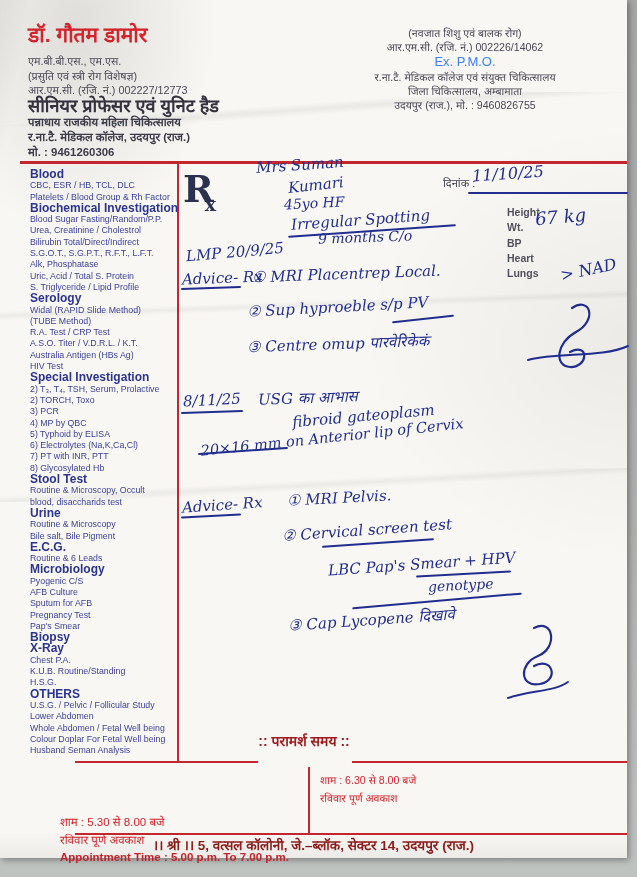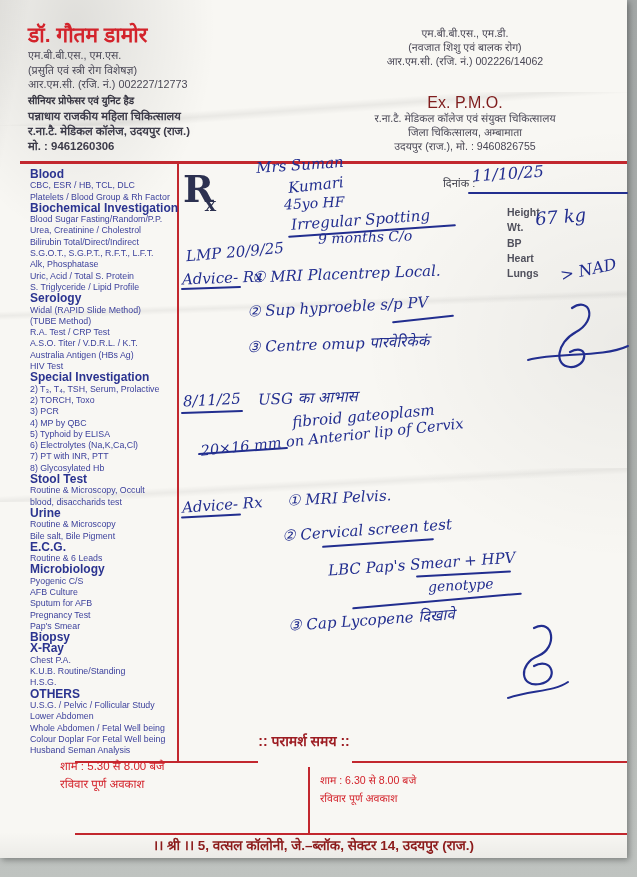--- a/index.html
+++ b/index.html
@@ -20,28 +20,28 @@
   }
   .crease{position:absolute;left:0;width:627px;height:34px;pointer-events:none;}
   .crease.c1{top:92px;background:linear-gradient(176deg,transparent 42%,rgba(0,0,0,0.06) 50%,transparent 58%);}
   .crease.c2{top:288px;background:linear-gradient(178deg,transparent 42%,rgba(0,0,0,0.05) 50%,transparent 58%);}
   .crease.c3{top:468px;background:linear-gradient(177deg,transparent 42%,rgba(0,0,0,0.05) 50%,transparent 58%);}
 
   .abs{position:absolute;white-space:nowrap;}
 
   
   .doc-left{left:28px;top:20px;}
-  .doc-left .dname{font-size:21px;font-weight:bold;color:#d3232b;}
+  .doc-left .dname{font-size:21px;font-weight:bold;color:#d3232b;margin-bottom:6px;}
   .doc-right{left:308px;top:26px;width:314px;text-align:center;}
   .doc-right .dname{font-size:19px;font-weight:bold;color:#d3232b;margin-bottom:5px;}
   .hl{font-size:10.8px;color:#4a4856;line-height:14.5px;}
-  .hl.big{font-size:10px;font-weight:bold;color:#33323e;line-height:17px;}
+  .hl.big{font-size:18px;font-weight:bold;color:#33323e;line-height:17px;}
   .hl.md{font-size:11.4px;font-weight:bold;color:#3d3c4a;line-height:15px;}
   .hr{font-size:10.6px;color:#4a4856;line-height:14px;}
-  .hr.md{font-size:16px;color:#7f1d1d;line-height:16px;margin-top:27px;}
+  .hr.md{font-size:13px;color:#3b82f6;line-height:16px;}
 
   
   .rule{position:absolute;background:#c2272e;}
   .rule.top{left:20px;top:161px;width:607px;height:2.5px;}
   .rule.side{left:177px;top:161px;width:2px;height:601px;}
   .rule.cl{left:75px;top:761px;width:183px;height:2px;}
   .rule.cr{left:352px;top:761px;width:275px;height:2px;}
   .rule.cv{left:308px;top:767px;width:2px;height:66px;}
   .rule.cb{left:75px;top:833px;width:552px;height:2px;}
 
@@ -62,21 +62,21 @@
 
   
   .hw{
     position:absolute;font-family:"DejaVu Serif", serif;font-style:italic;
     color:#222e8f;white-space:nowrap;
   }
   .stroke{position:absolute;height:1.6px;background:#222e8f;border-radius:2px;}
 
   
   .consult-title{left:252px;top:731px;width:104px;text-align:center;font-size:14px;font-weight:bold;color:#9d1d23;}
-  .consult-left{left:60px;top:758px;}
+  .consult-left{left:60px;top:814px;}
   .consult-left span{display:block;font-size:11.5px;color:#d3232b;line-height:17.5px;}
   .consult-left span.b{font-weight:bold;color:#c3232b;}
   .consult-right{left:320px;top:772px;}
   .consult-right span{display:block;font-size:10.6px;color:#d3232b;line-height:17.5px;}
   .footer{left:0;top:836px;width:627px;text-align:center;font-size:13.5px;font-weight:bold;color:#8c1b1b;}
 
   svg.sig{position:absolute;overflow:visible;}
 </style>
 </head>
 <body>
@@ -92,21 +92,20 @@
   <div class="hl">एम.बी.बी.एस., एम.एस.</div>
   <div class="hl">(प्रसुति एवं स्त्री रोग विशेषज्ञ)</div>
   <div class="hl">आर.एम.सी. (रजि. नं.) 002227/12773</div>
   <div class="hl big">सीनियर प्रोफेसर एवं युनिट हैड</div>
   <div class="hl md">पन्नाधाय राजकीय महिला चिकित्सालय</div>
   <div class="hl md">र.ना.टै. मेडिकल कॉलेज, उदयपुर (राज.)</div>
   <div class="hl md">मो. : 9461260306</div>
 </div>
 
 <div class="abs doc-right">
-  <div class="hr">एम.बी.बी.एस., एम.डी.</div>
   <div class="hr">(नवजात शिशु एवं बालक रोग)</div>
   <div class="hr">आर.एम.सी. (रजि. नं.) 002226/14062</div>
   <div class="hr md">Ex. P.M.O.</div>
   <div class="hr">र.ना.टै. मेडिकल कॉलेज एवं संयुक्त चिकित्सालय</div>
   <div class="hr">जिला चिकित्सालय, अम्बामाता</div>
   <div class="hr">उदयपुर (राज.), मो. : 9460826755</div>
 </div>
 
 <div class="rule top"></div>
 <div class="rule side"></div>
@@ -226,20 +225,21 @@
   <path d="M16 78 C38 70 62 72 76 62" fill="none" stroke="#222e8f" stroke-width="2" stroke-linecap="round"></path>
 </svg>
 
 <div class="rule cl"></div>
 <div class="rule cr"></div>
 <div class="abs consult-title">:: परामर्श समय ::</div>
 <div class="rule cv"></div>
 <div class="abs consult-left">
   <span>शाम : 5.30 से 8.00 बजे</span>
   <span>रविवार पूर्ण अवकाश</span>
+  <span class="b">Appointment Time : 5.00 p.m. To 7.00 p.m.</span>
 </div>
 <div class="abs consult-right">
   <span>शाम : 6.30 से 8.00 बजे</span>
   <span>रविवार पूर्ण अवकाश</span>
 </div>
 <div class="rule cb"></div>
 
 <div class="abs footer">।। श्री ।। 5, वत्सल कॉलोनी, जे.–ब्लॉक, सेक्टर 14, उदयपुर (राज.)</div>
 
 </body></html>

